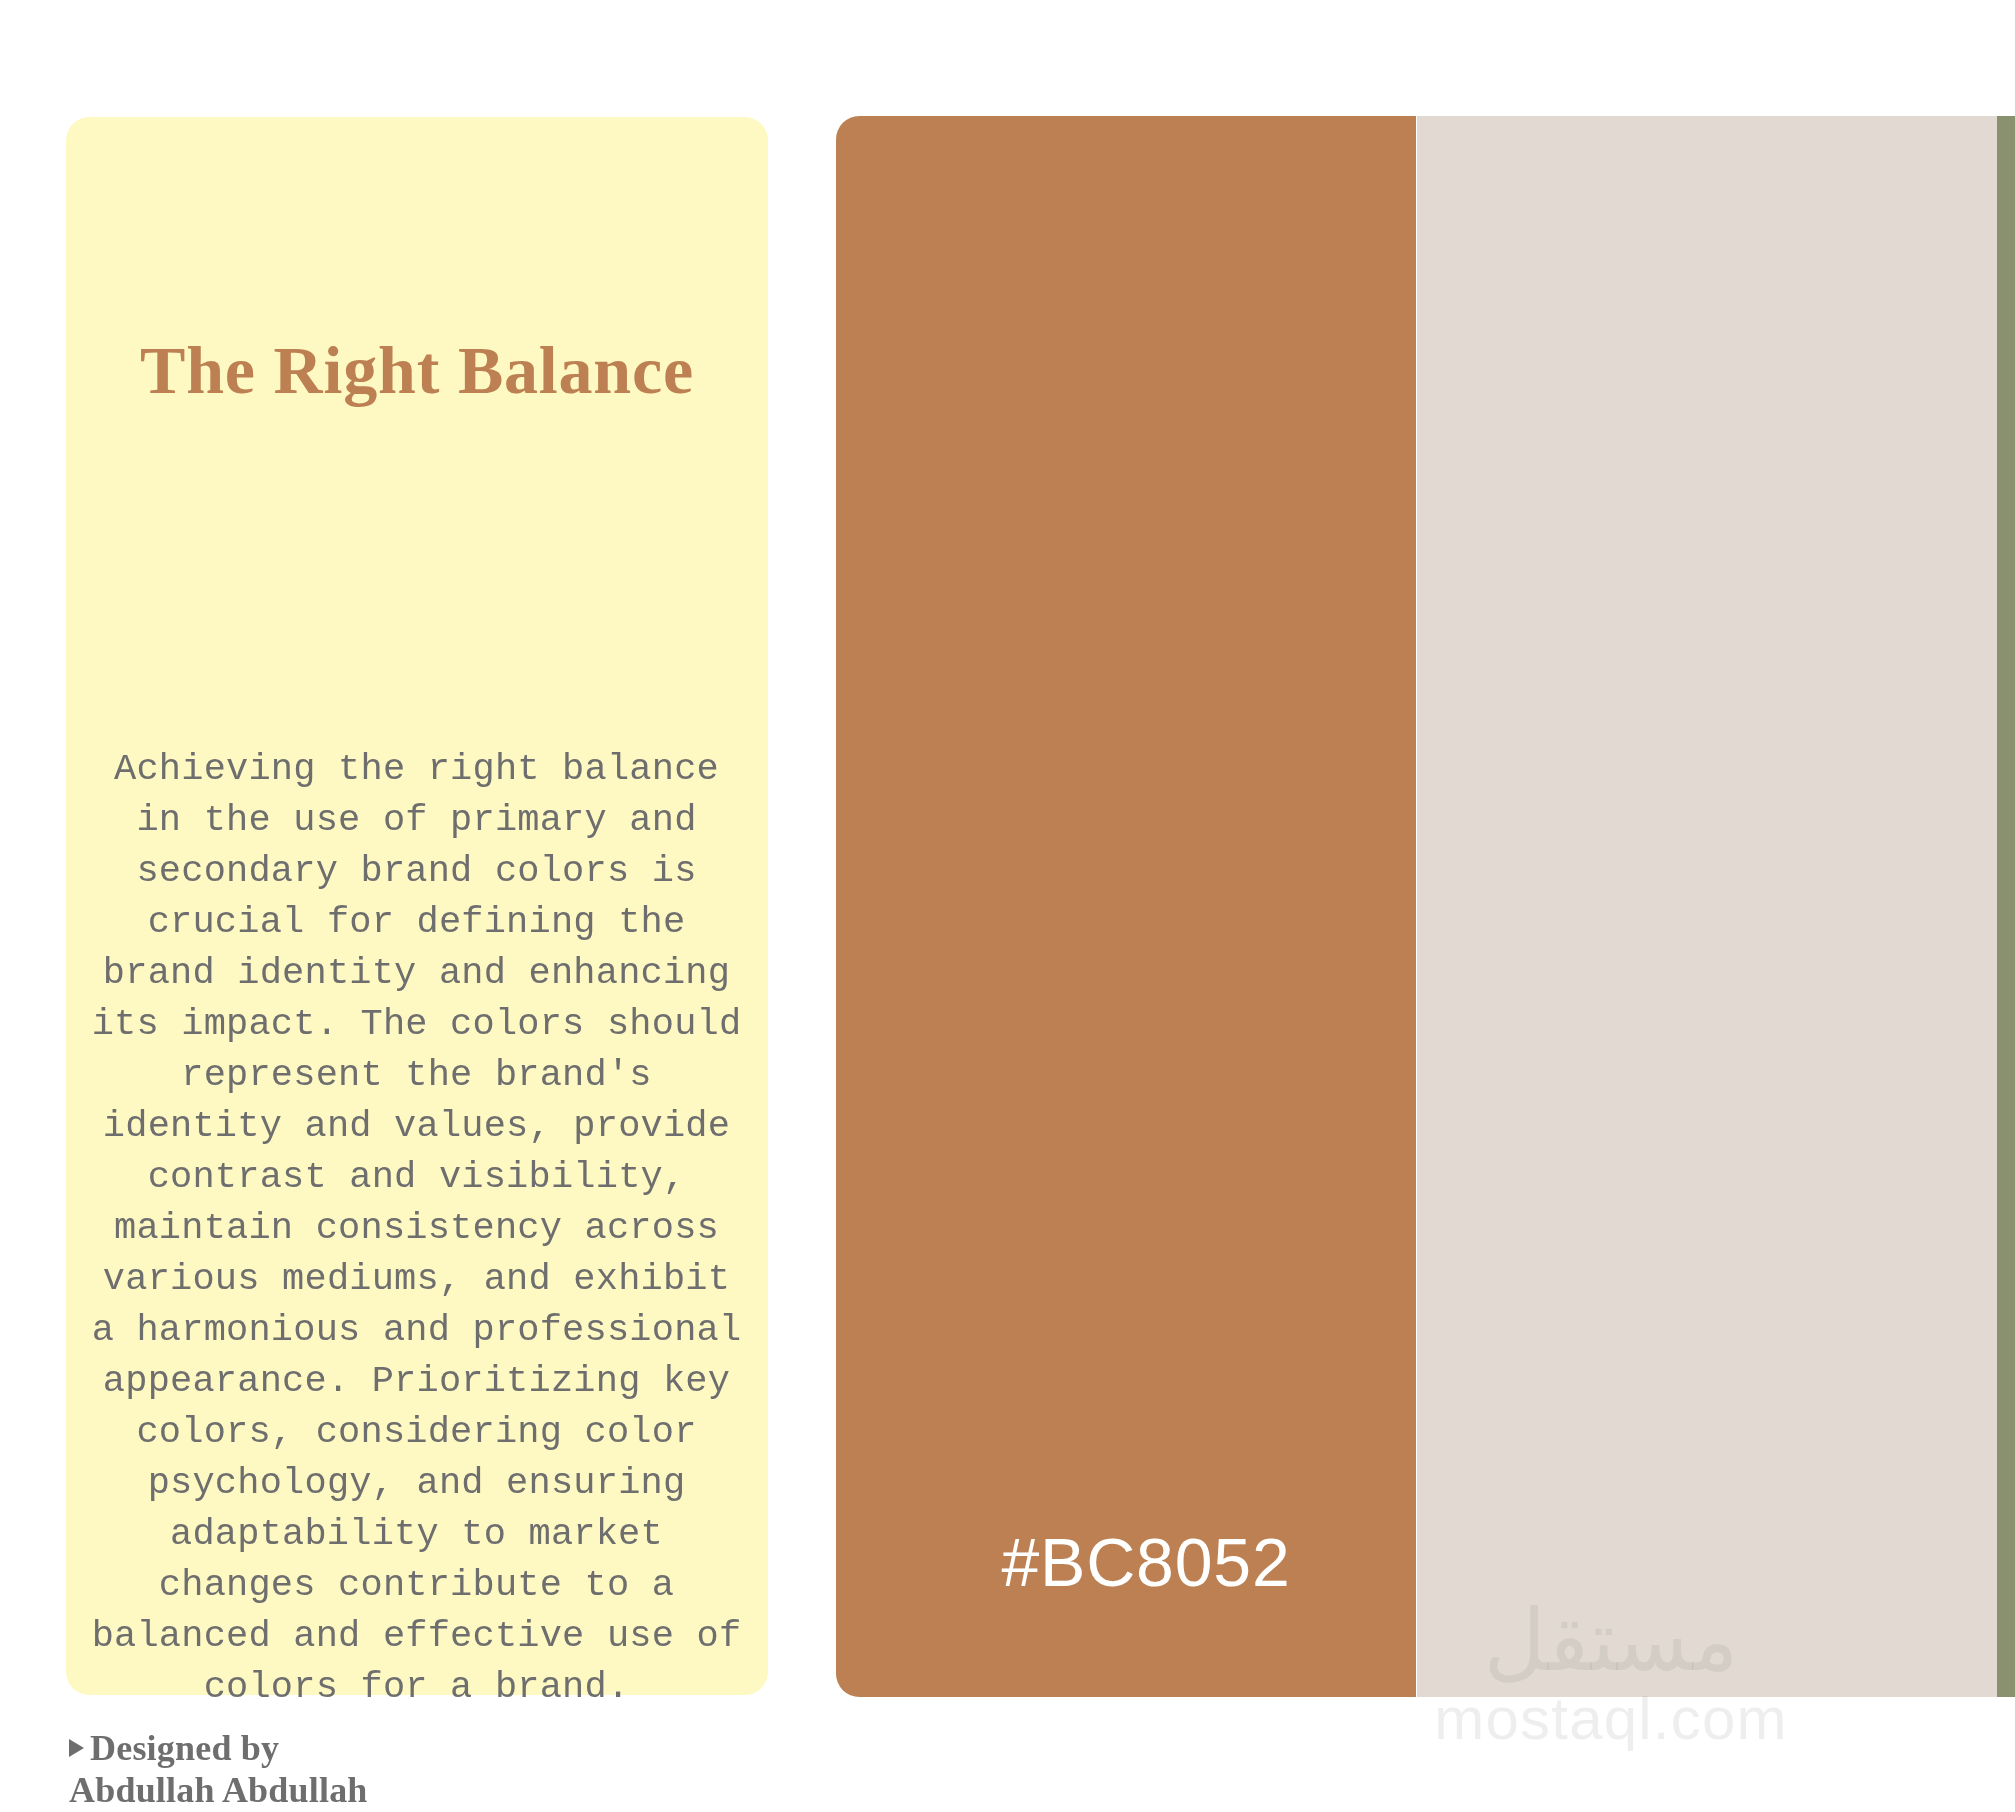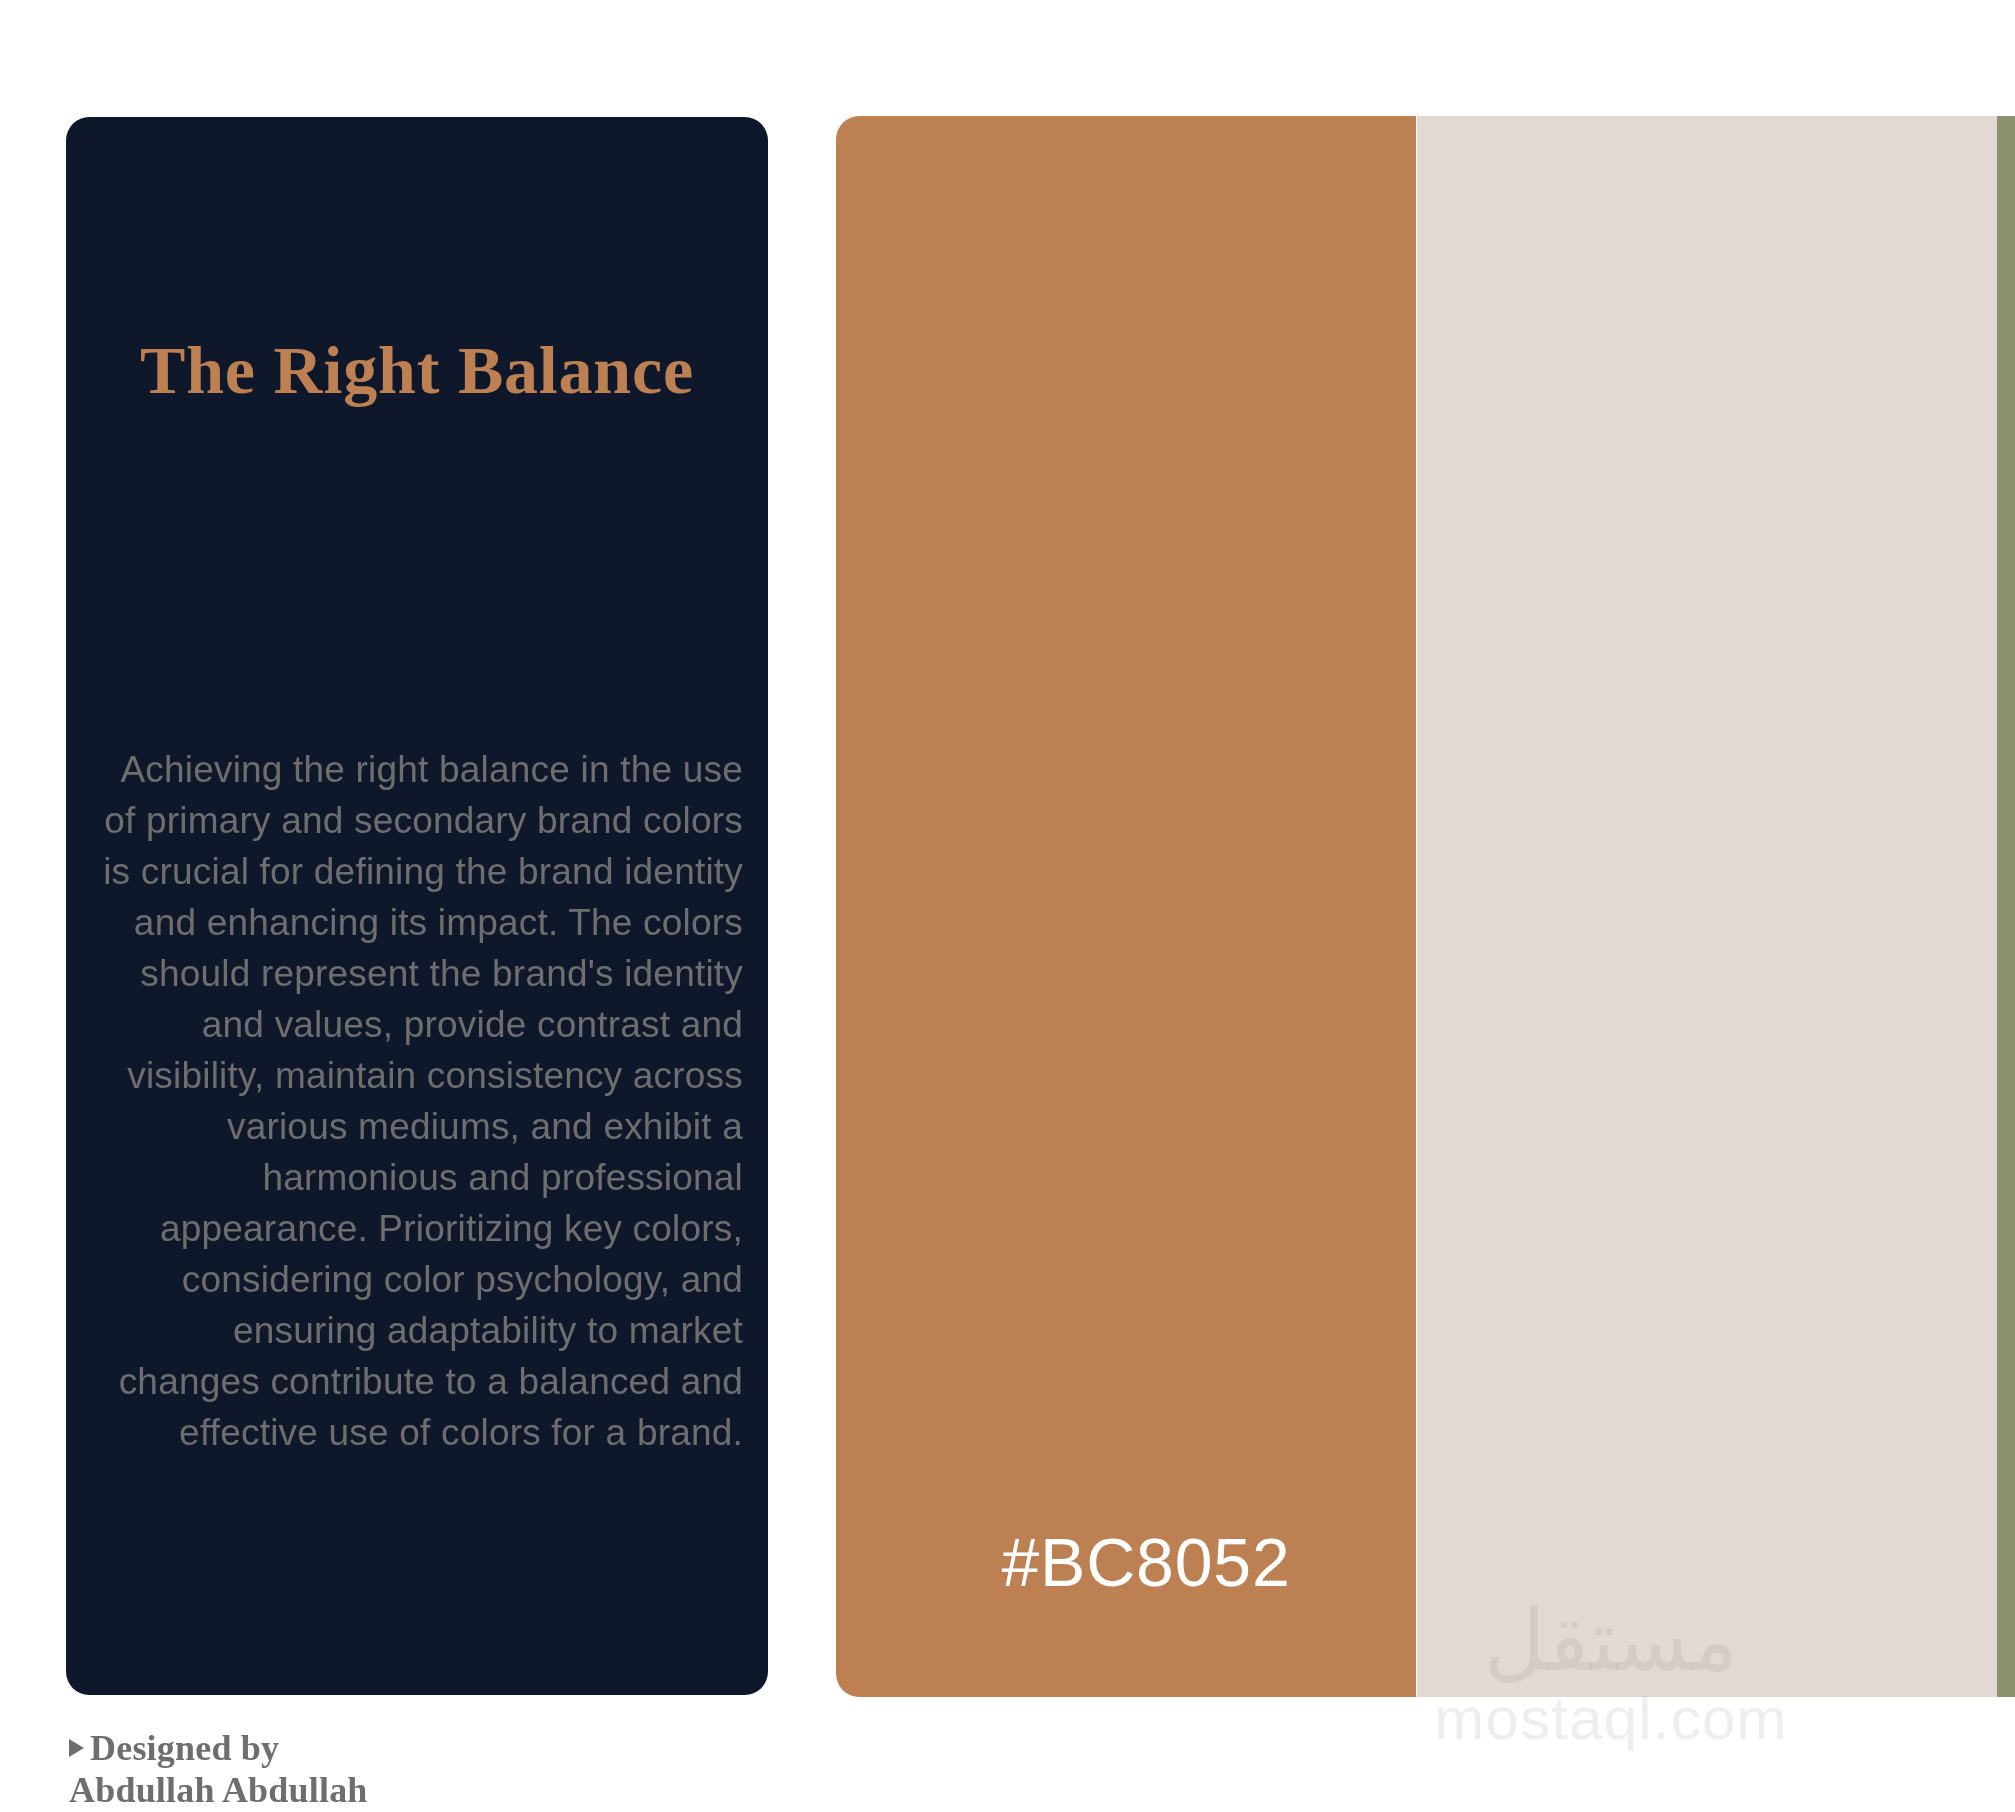--- a/index.html
+++ b/index.html
@@ -15,21 +15,21 @@
     font-family: "Liberation Serif", "DejaVu Serif", serif;
   }
 
   
   #info-card {
     position: absolute;
     left: 66px;
     top: 117px;
     width: 702px;
     height: 1578px;
-    background: #0f172a;
+    background: #fef9c3;
     border-radius: 23.4px;
     box-sizing: border-box;
   }
 
   #card-title {
     position: absolute;
     left: 0;
     top: 218px;
     width: 100%;
     text-align: center;
@@ -40,23 +40,23 @@
     letter-spacing: 0.8px;
     line-height: 1.05;
     white-space: nowrap;
   }
 
   #card-paragraph {
     position: absolute;
     left: 24px;
     top: 627px;
     width: 653px;
-    text-align: right;
+    text-align: center;
     color: #6E6E6E;
-    font-family: Liberation Sans, sans-serif;
+    font-family: Liberation Mono, monospace;
     font-size: 37px;
     font-weight: 400;
     line-height: 51px;
     letter-spacing: 0.2px;
   }
 
   
   #palette-card {
     position: absolute;
     left: 836px;

